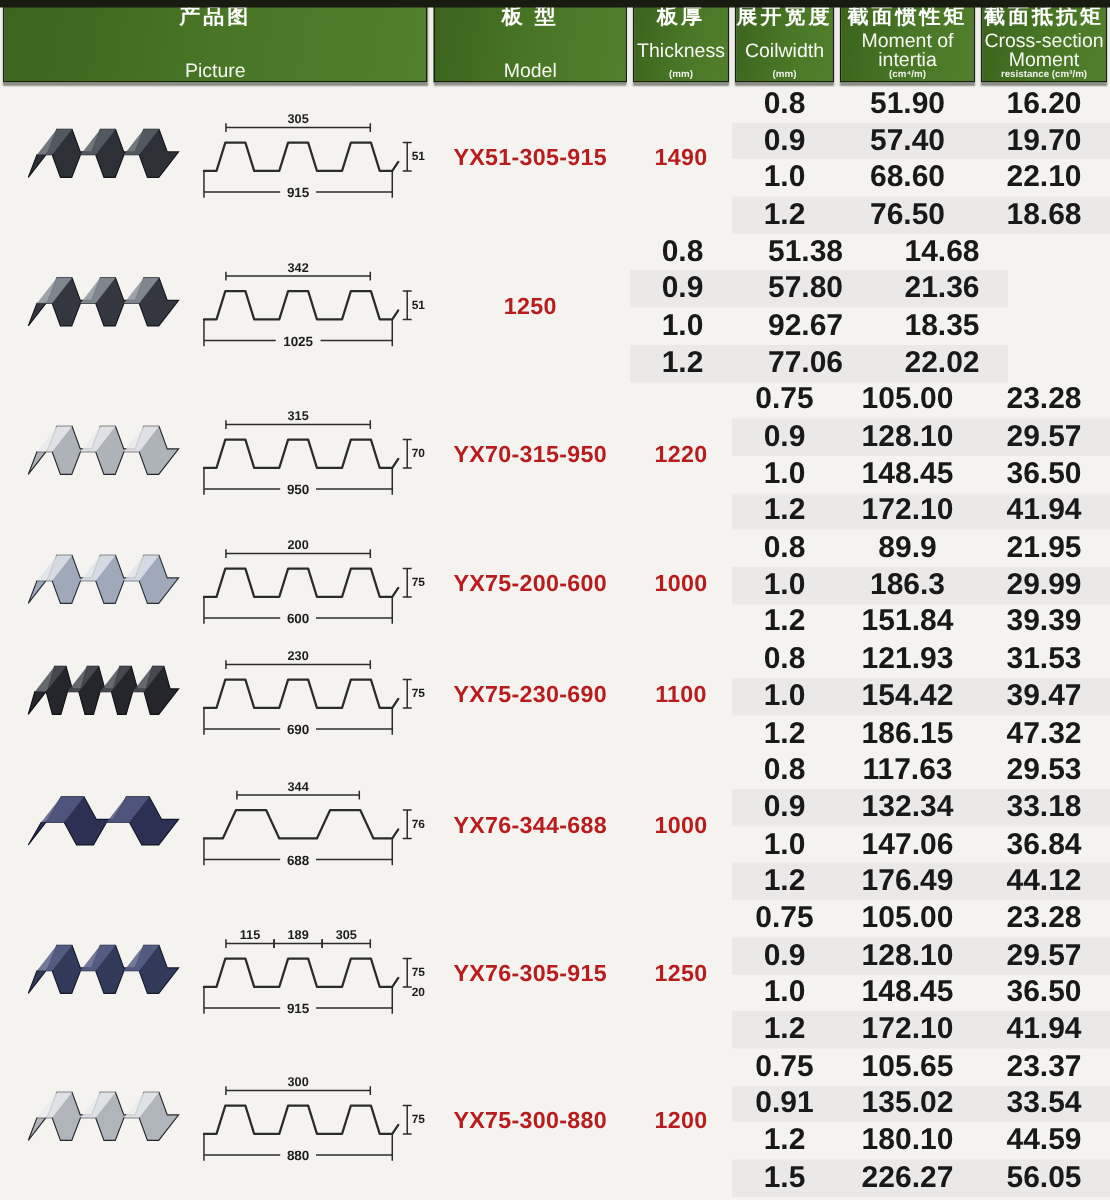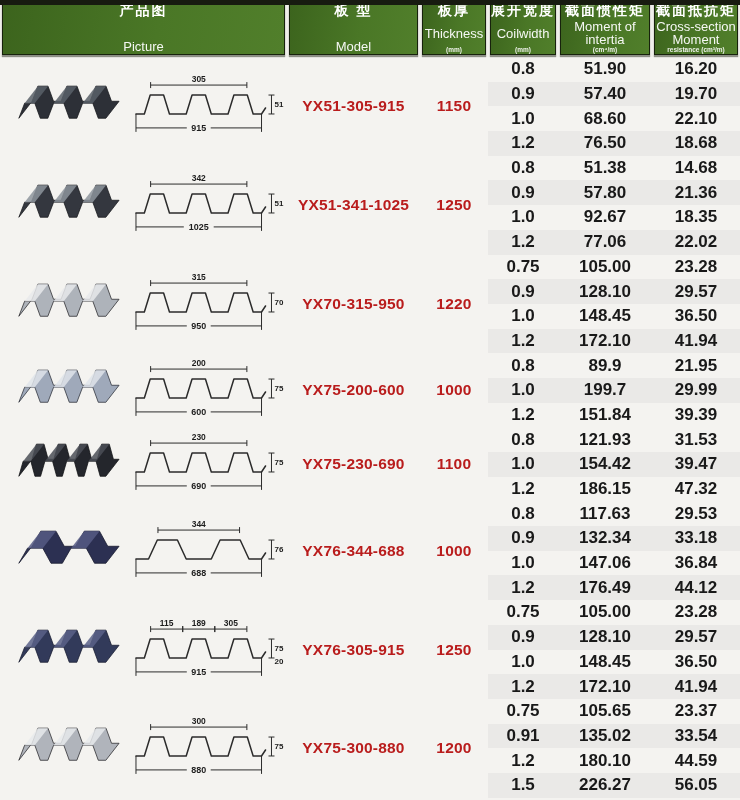--- a/index.html
+++ b/index.html
@@ -46,21 +46,21 @@
     padding-left:16px;gap:2px;height:100%;
   }
   .model-cell,.coil-cell{
     text-align:center;font-size:15.5px;font-weight:700;color:#b91c1c;
     letter-spacing:.2px;white-space:nowrap;
   }
   .subrows{width:252px;}
   .subrow{
     display:grid;grid-template-columns:70px 94px 88px;
     height:24.7px;align-items:center;text-align:center;
-    font-size:17px;font-weight:700;color:#191919;
+    font-size:20px;font-weight:700;color:#191919;
   }
   .subrow:nth-child(even){background:rgba(110,110,110,.07);}
   .subrow span{white-space:nowrap;}
   svg text{font-family:"Liberation Sans","DejaVu Sans",sans-serif;}
 </style>
 </head>
 <body>
 
 <div class="table">
 
@@ -115,21 +115,21 @@
             <line x1="132" y1="40" x2="132" y2="58" stroke="#2b2b2b" stroke-width="1"></line>
             <rect x="57" y="48" width="24" height="12" fill="#f4f3f0"></rect>
             <text x="69" y="57.5" text-anchor="middle" font-size="9" font-weight="bold" fill="#1d1d1d">915</text>
             <line x1="142" y1="21" x2="142" y2="40" stroke="#2b2b2b" stroke-width="1"></line>
             <line x1="139" y1="21" x2="145" y2="21" stroke="#2b2b2b" stroke-width="1"></line>
             <line x1="139" y1="40" x2="145" y2="40" stroke="#2b2b2b" stroke-width="1"></line>
             <text x="145" y="33" text-anchor="start" font-size="8" font-weight="bold" fill="#1d1d1d">51</text>
           </svg>
         </div>
         <div class="model-cell">YX51-305-915</div>
-        <div class="coil-cell">1150</div>
+        <div class="coil-cell">1490</div>
         <div class="subrows">
           <div class="subrow">
             <span>0.8</span>
             <span>51.90</span>
             <span>16.20</span>
           </div>
           <div class="subrow">
             <span>0.9</span>
             <span>57.40</span>
             <span>19.70</span>
@@ -164,21 +164,20 @@
             <line x1="6" y1="40" x2="6" y2="58" stroke="#2b2b2b" stroke-width="1"></line>
             <line x1="132" y1="40" x2="132" y2="58" stroke="#2b2b2b" stroke-width="1"></line>
             <rect x="54" y="48" width="30" height="12" fill="#f4f3f0"></rect>
             <text x="69" y="57.5" text-anchor="middle" font-size="9" font-weight="bold" fill="#1d1d1d">1025</text>
             <line x1="142" y1="21" x2="142" y2="40" stroke="#2b2b2b" stroke-width="1"></line>
             <line x1="139" y1="21" x2="145" y2="21" stroke="#2b2b2b" stroke-width="1"></line>
             <line x1="139" y1="40" x2="145" y2="40" stroke="#2b2b2b" stroke-width="1"></line>
             <text x="145" y="33" text-anchor="start" font-size="8" font-weight="bold" fill="#1d1d1d">51</text>
           </svg>
         </div>
-        <div class="model-cell">YX51-341-1025</div>
         <div class="coil-cell">1250</div>
         <div class="subrows">
           <div class="subrow">
             <span>0.8</span>
             <span>51.38</span>
             <span>14.68</span>
           </div>
           <div class="subrow">
             <span>0.9</span>
             <span>57.80</span>
@@ -274,21 +273,21 @@
         <div class="model-cell">YX75-200-600</div>
         <div class="coil-cell">1000</div>
         <div class="subrows">
           <div class="subrow">
             <span>0.8</span>
             <span>89.9</span>
             <span>21.95</span>
           </div>
           <div class="subrow">
             <span>1.0</span>
-            <span>199.7</span>
+            <span>186.3</span>
             <span>29.99</span>
           </div>
           <div class="subrow">
             <span>1.2</span>
             <span>151.84</span>
             <span>39.39</span>
           </div>
         </div>
       </div>
       <div class="group">

